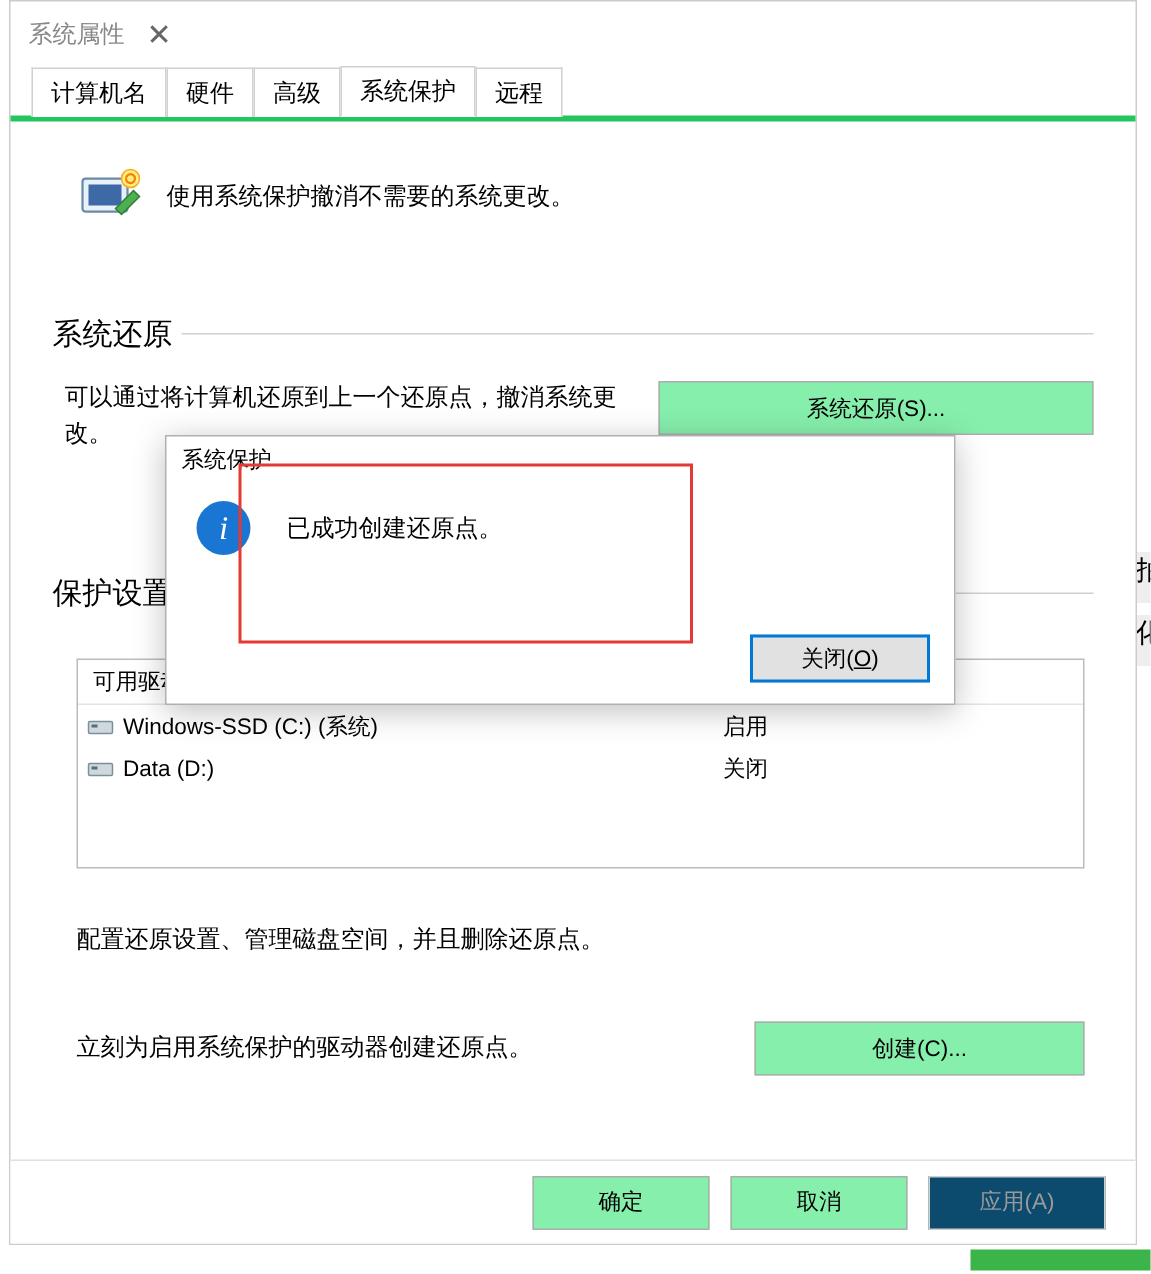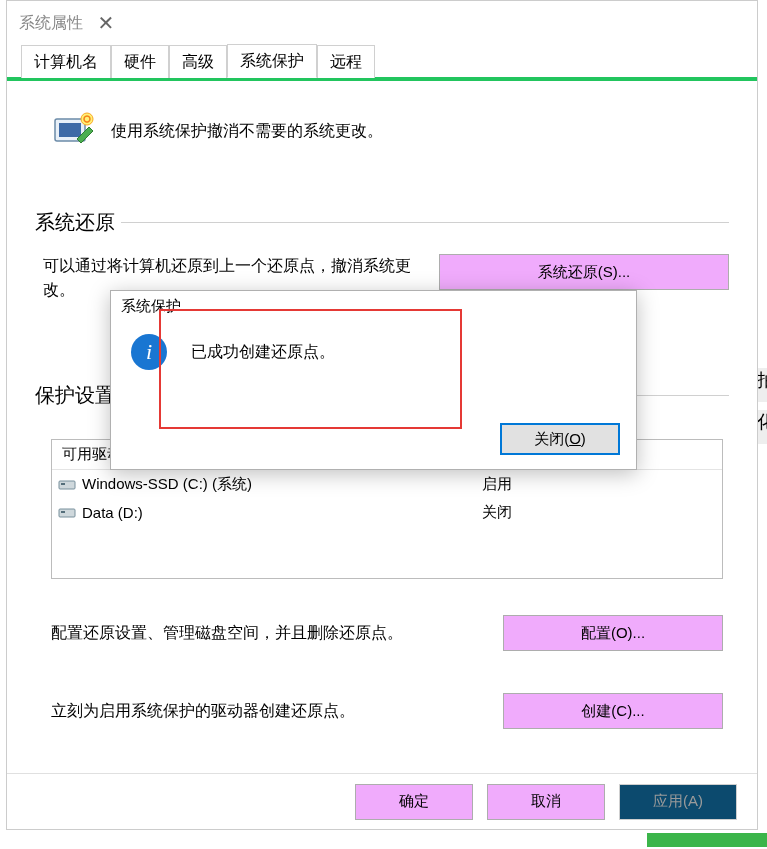--- a/index.html
+++ b/index.html
@@ -99,21 +99,21 @@
   }
   .two-col {
     display: flex;
     align-items: flex-start;
     gap: 20px;
   }
   .desc { font-size: 16px; line-height: 1.5; flex: 1; }
   .btn {
     min-width: 118px;
     height: 36px;
-    background: #f0abfc;
+    background: #86efac;
     border: 1px solid #adadad;
     font-size: 15px;
     display: inline-flex;
     align-items: center;
     justify-content: center;
     cursor: default;
   }
   .btn.wide { width: 220px; }
   .btn.wider { width: 290px; }
   .btn.disabled { color: #9a9a9a; border-color: #cfcfcf; background: #0c4a6e; }
@@ -326,21 +326,20 @@
             </span>
             <span>Data (D:)</span>
           </div>
           <div class="td">关闭</div>
         </div>
       </div>
 
       <div class="bottom-actions">
         <div class="action-row">
           <span class="desc">配置还原设置、管理磁盘空间，并且删除还原点。</span>
-          <span class="btn wide">配置(O)...</span>
         </div>
         <div class="action-row">
           <span class="desc">立刻为启用系统保护的驱动器创建还原点。</span>
           <span class="btn wide">创建(C)...</span>
         </div>
       </div>
     </div>
 
   </div>
 

